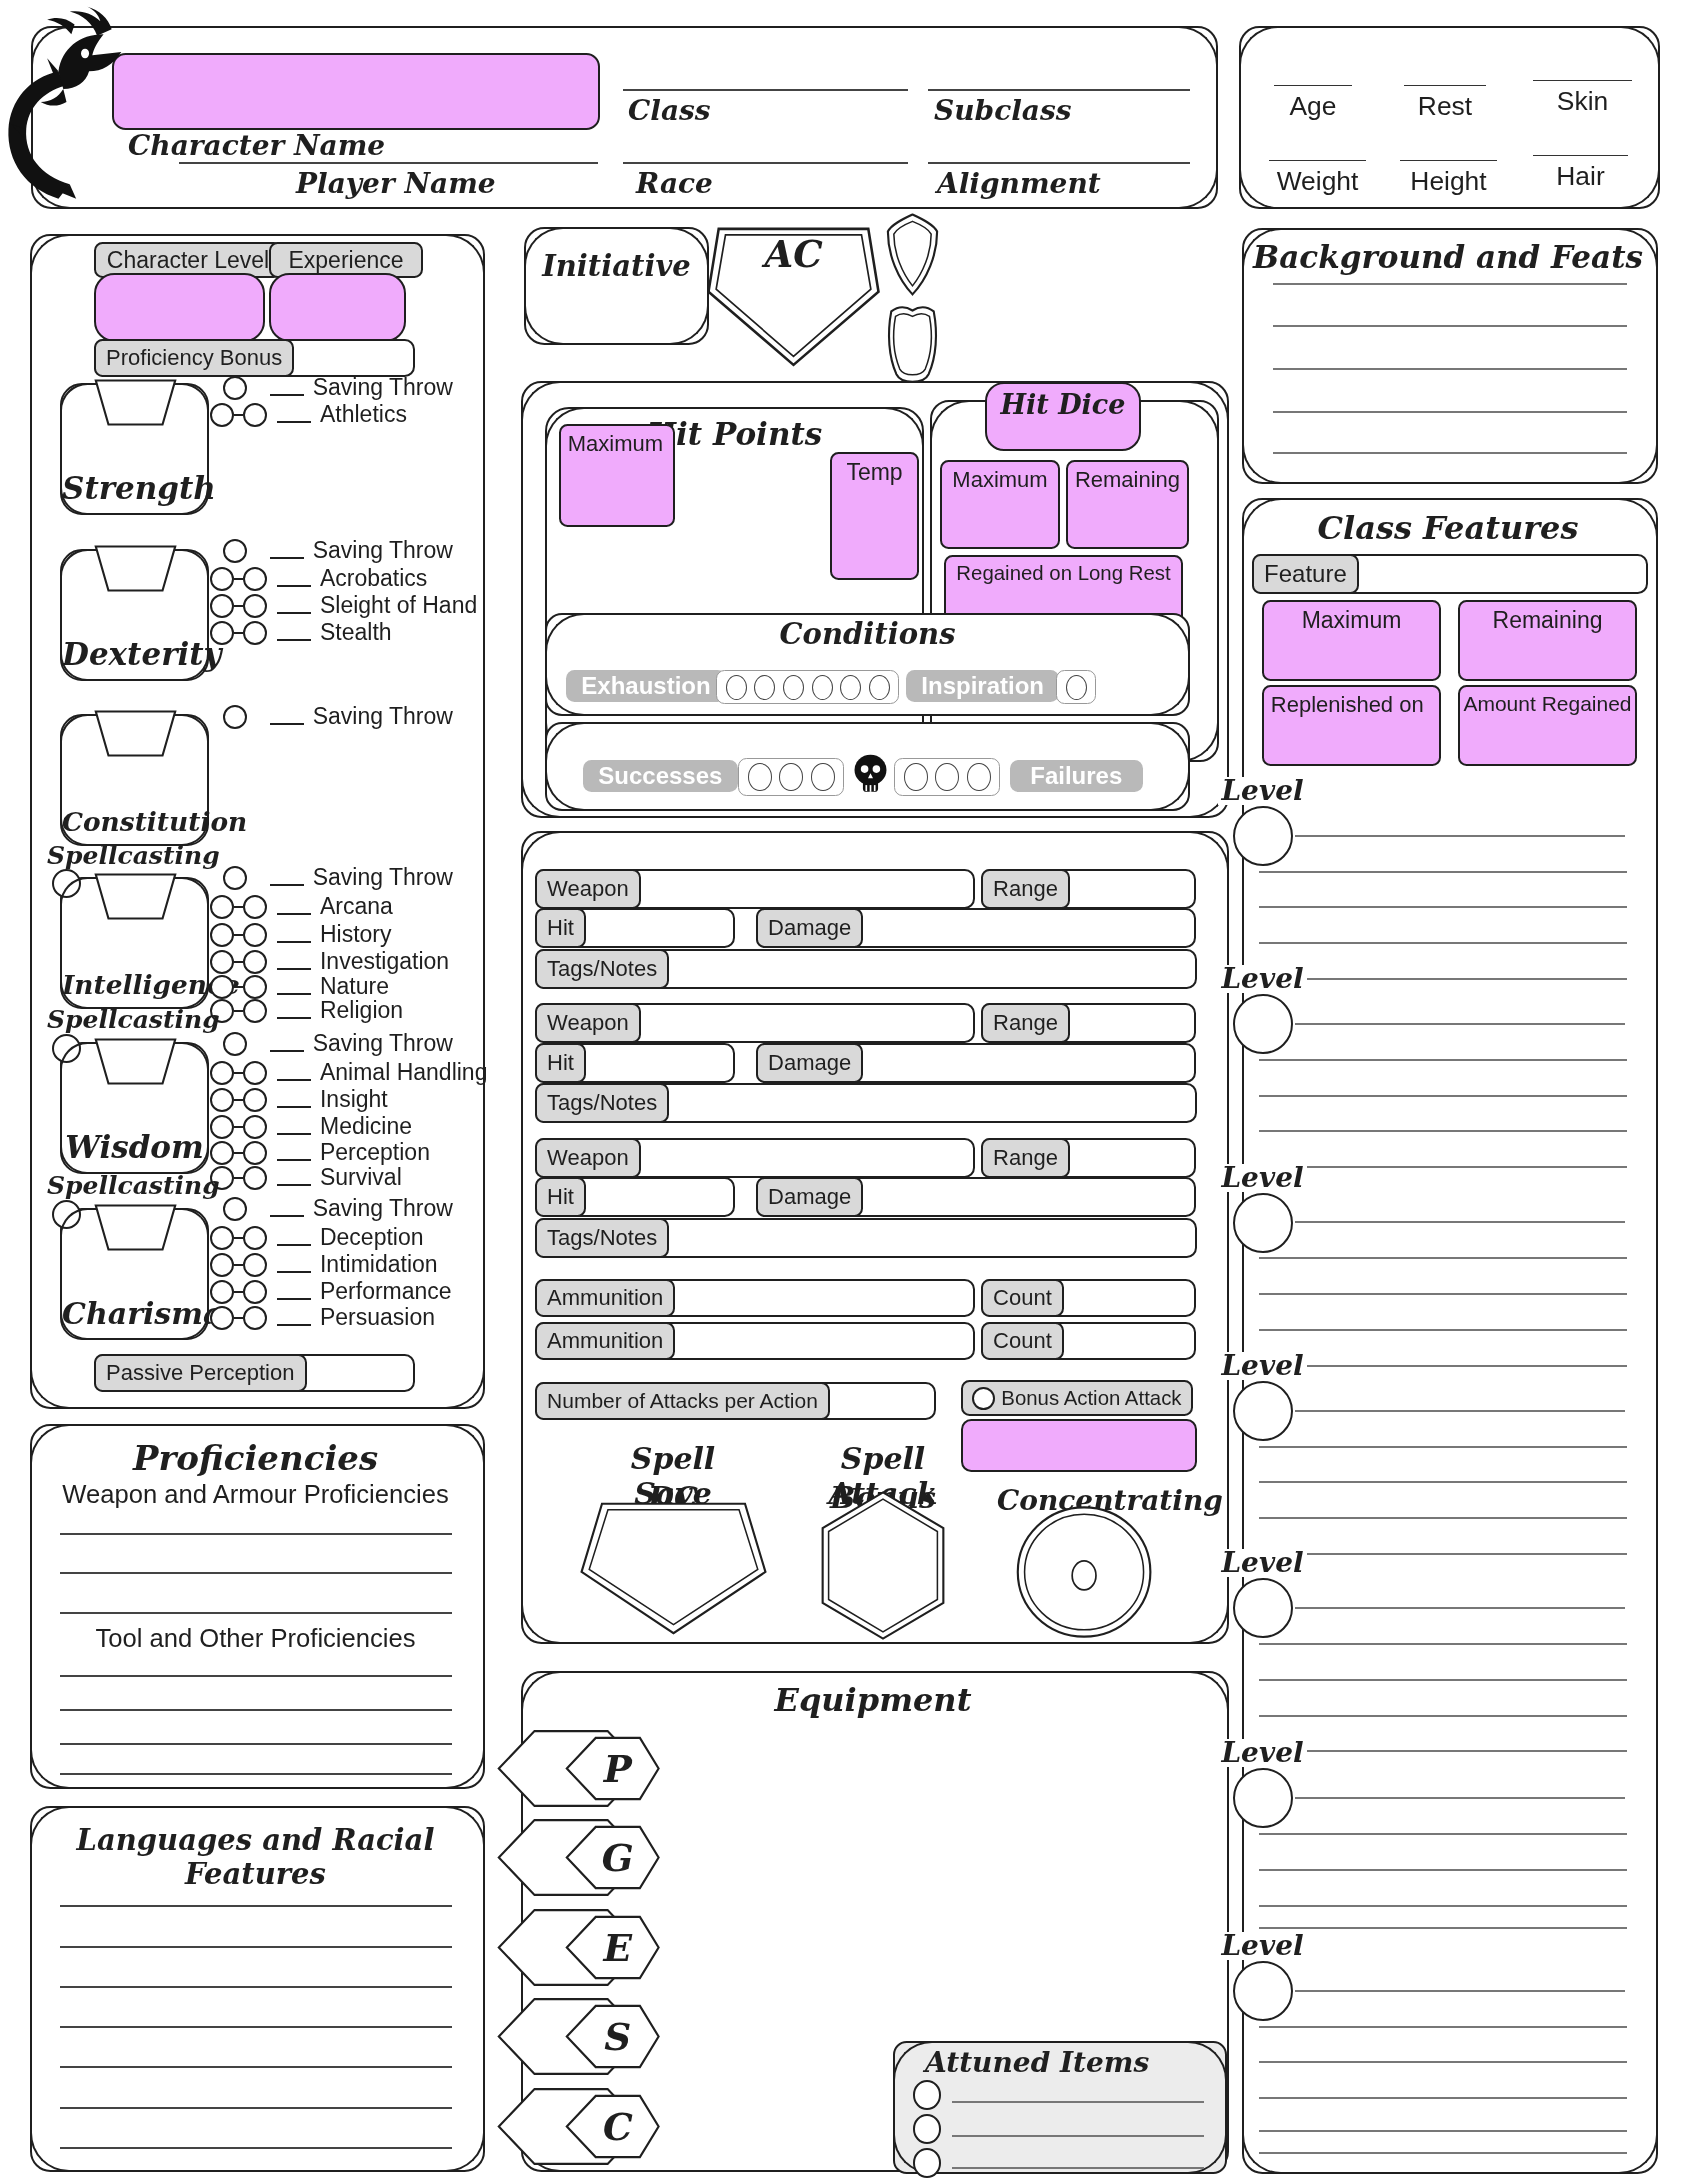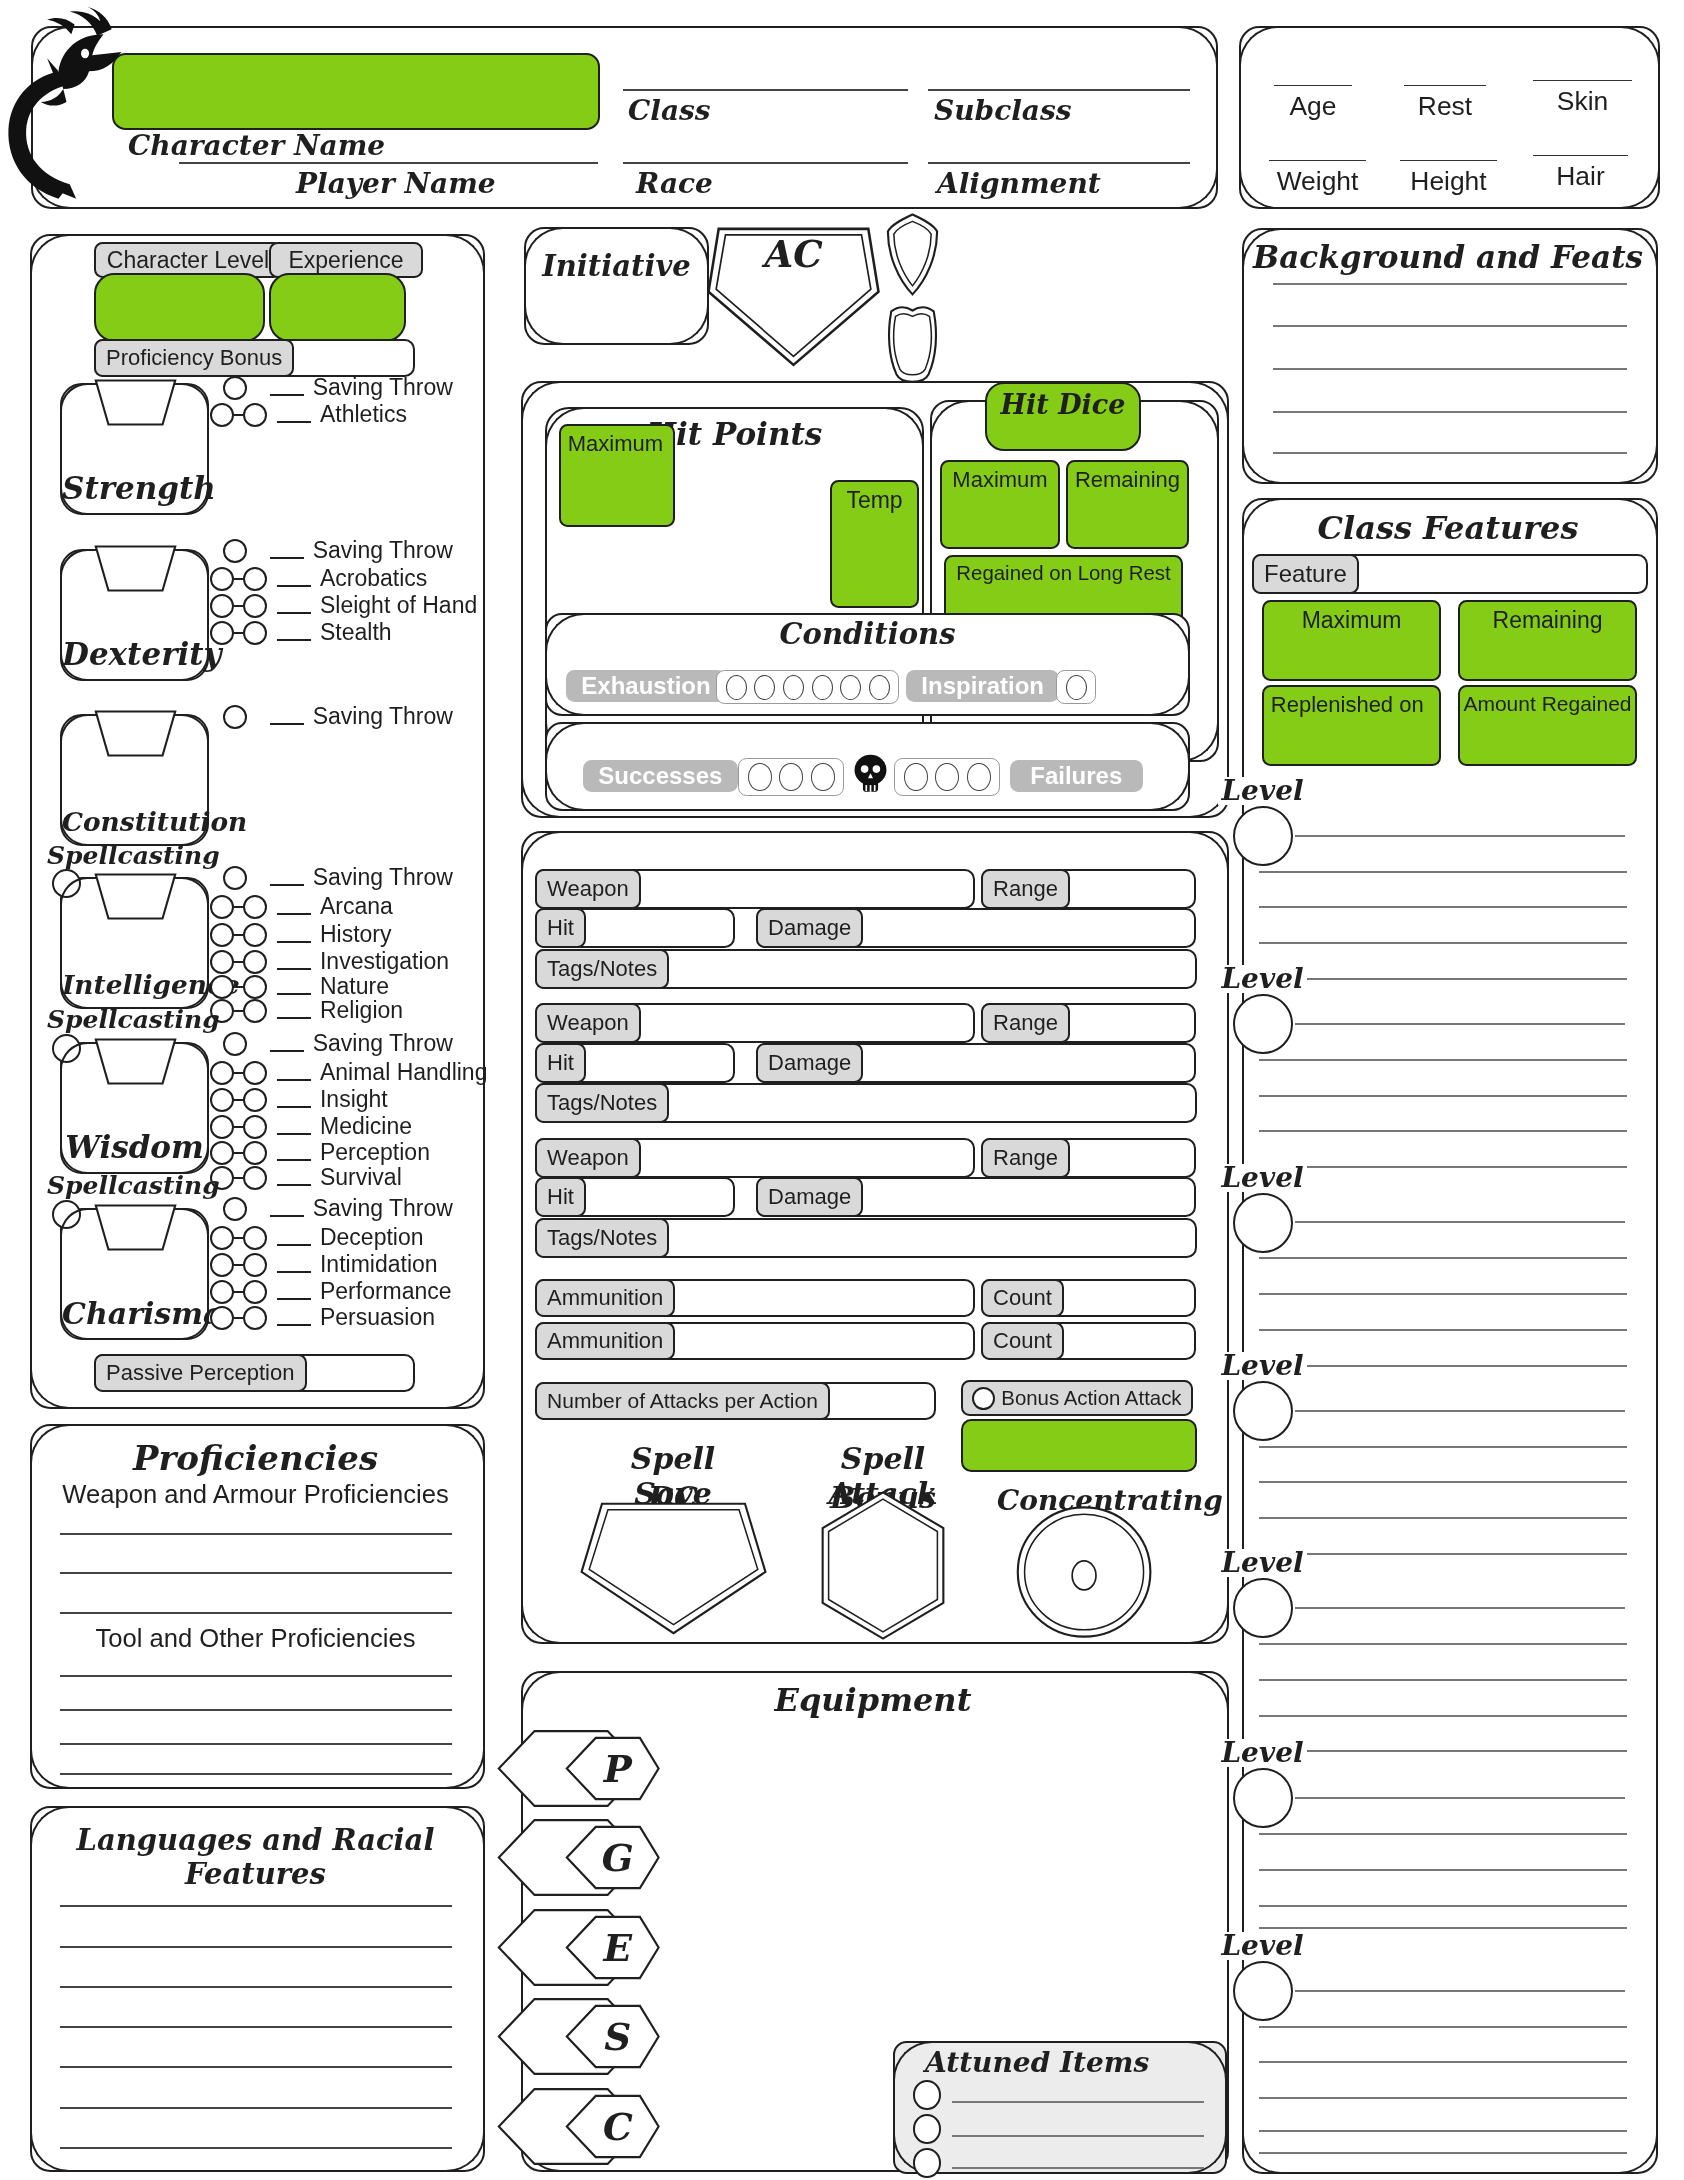--- a/index.html
+++ b/index.html
@@ -9,21 +9,21 @@
   .fb{position:absolute;background:#fff;border:2.1px solid #1f1f1f;border-radius:20.4px}
   .cr{position:absolute;width:37px;height:37px;border:0 solid #1f1f1f;pointer-events:none}
   .cr.tl{top:-2.1px;left:-2.1px;border-top-width:2.1px;border-left-width:2.1px;border-top-left-radius:100%}
   .cr.tr{top:-2.1px;right:-2.1px;border-top-width:2.1px;border-right-width:2.1px;border-top-right-radius:100%}
   .cr.bl{bottom:-2.1px;left:-2.1px;border-bottom-width:2.1px;border-left-width:2.1px;border-bottom-left-radius:100%}
   .cr.br{bottom:-2.1px;right:-2.1px;border-bottom-width:2.1px;border-right-width:2.1px;border-bottom-right-radius:100%}
   .abil .cr{width:25.6px;height:25.6px}
   .script{font-family:"DejaVu Serif","Liberation Serif",serif;font-style:italic;font-weight:700}
   .rule{position:absolute;height:1.7px;background:#777}
   .ink{background:#444}
-  .box{position:absolute;background:#84cc16;border:2.1px solid #1f1f1f;border-radius:12px}
+  .box{position:absolute;background:#f0abfc;border:2.1px solid #1f1f1f;border-radius:12px}
   .tf{position:absolute;background:#fff;border:2.1px solid #1f1f1f;border-radius:10.2px;display:flex;align-items:stretch}
   .tf .tag{display:flex;align-items:center;background:#d9d9d9;border:2.1px solid #1f1f1f;border-radius:8.5px;
            margin:-2.1px;padding:0 10.2px;font-size:22px;white-space:nowrap;z-index:1}
   .fin{flex:1}
   .pill{position:absolute;background:#d9d9d9;border:2.1px solid #1f1f1f;border-radius:8.5px;display:flex;
         align-items:center;justify-content:center;padding:0 8.5px;font-size:23px;white-space:nowrap}
   .wcap{position:absolute;display:flex;align-items:center;justify-content:center;background:#b9b9b9;color:#fff;
         border-radius:8.5px;font-size:24px;font-weight:700;padding:0 15.3px;height:32px;white-space:nowrap}
   .ovbox{position:absolute;display:flex;align-items:center;gap:7.7px;background:#fff;border:1.7px solid #999;
          border-radius:8.5px;padding:0 8.5px}
@@ -413,21 +413,21 @@
   <div class="fb" style="left:545px;top:407px;width:375px;height:351px;border-radius:24px">
     <div class="abs script ctr" style="left:0;top:6.8px;width:100%;font-size:31px">Hit Points</div>
   <b class="cr tl"></b>
       <b class="cr tr"></b>
       <b class="cr bl"></b>
       <b class="cr br"></b>
     </div>
   <div class="box" style="left:559px;top:424px;width:112px;height:99px;border-radius:8.5px">
     <div class="boxlabel" style="font-size:22px;text-align:left;padding-left:6.8px">Maximum</div>
   </div>
-  <div class="box" style="left:830px;top:480px;width:85px;height:124px;border-radius:8.5px">
+  <div class="box" style="left:830px;top:452px;width:85px;height:124px;border-radius:8.5px">
     <div class="boxlabel" style="font-size:23px">Temp</div>
   </div>
 
   <div class="fb" style="left:930px;top:400px;width:285px;height:358px;border-radius:19px">
       <b class="cr tl"></b>
       <b class="cr tr"></b>
       <b class="cr bl"></b>
       <b class="cr br"></b>
     </div>
   <div class="box" style="left:985px;top:382px;width:152px;height:65px;border-radius:19px;z-index:2">

